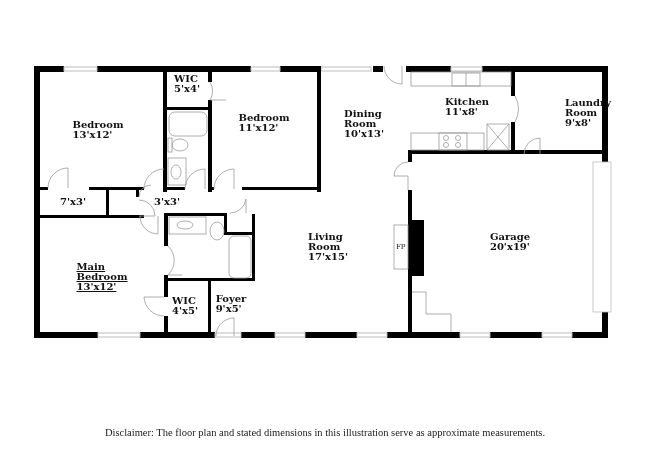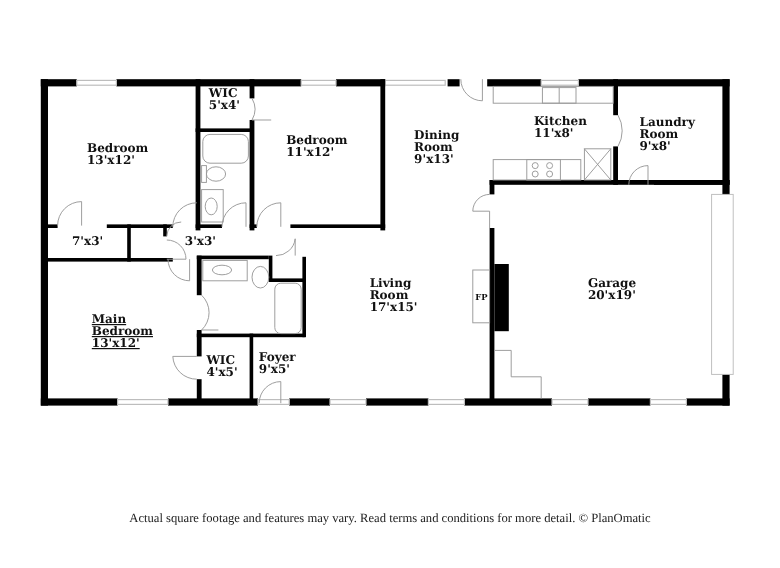--- a/index.html
+++ b/index.html
@@ -1,20 +1,20 @@
 <!DOCTYPE html>
 <html><head>
 <meta charset="utf-8">
 <style>
   html, body { margin: 0; padding: 0; background: #ffffff; }
   body { width: 650px; height: 473px; position: relative; overflow: hidden; font-family: "DejaVu Serif", "Liberation Serif", serif; }
   #plan { position: absolute; left: 0; top: 0; width: 650px; height: 473px; }
   .room-label { position: absolute; text-align: left; font-family: "DejaVu Serif", serif; font-weight: bold; font-size: 10px; line-height: 10px; color: #111; white-space: nowrap; transform: translateX(-50%); }
   .room-label span { display: block; }
-  .fp-label { position: absolute; font-family: "DejaVu Serif", serif; font-weight: bold; font-size: 7px; color: #111; }
+  .fp-label { position: absolute; font-family: "DejaVu Serif", serif; font-weight: normal; font-size: 7px; color: #111; }
   .disclaimer { position: absolute; left: 0; width: 650px; top: 426px; text-align: center; font-family: "Liberation Serif", "DejaVu Serif", serif; font-size: 10.5px; line-height: 14px; color: #222; }
   .disclaimer div { display: block; }
 </style>
 </head>
 <body>
 
 <svg id="plan" viewBox="0 0 650 473" xmlns="http://www.w3.org/2000/svg">
 
   <g fill="#000">
 
@@ -162,27 +162,27 @@
   <span>WIC</span>
   <span>5'x4'</span>
 </div>
 <div class="room-label" style="left:264px;top:113px;">
   <span>Bedroom</span>
   <span>11'x12'</span>
 </div>
 <div class="room-label" style="left:364px;top:109px;">
   <span>Dining</span>
   <span>Room</span>
-  <span>9'x13'</span>
+  <span>10'x13'</span>
 </div>
 <div class="room-label" style="left:467px;top:97px;">
   <span>Kitchen</span>
   <span>11'x8'</span>
 </div>
-<div class="room-label" style="left:556px;top:98px;">
+<div class="room-label" style="left:588px;top:98px;">
   <span>Laundry</span>
   <span>Room</span>
   <span>9'x8'</span>
 </div>
 <div class="room-label" style="left:73px;top:197px;">
   <span>7'x3'</span>
 </div>
 <div class="room-label" style="left:123px;top:197px;margin-left:44px;">
   <span>3'x3'</span>
 </div>
@@ -204,14 +204,14 @@
   <span>Room</span>
   <span>17'x15'</span>
 </div>
 <div class="room-label" style="left:510px;top:232px;">
   <span>Garage</span>
   <span>20'x19'</span>
 </div>
 <div class="fp-label" style="left:396px;top:243px;">FP</div>
 
 <div class="disclaimer">
-  <div>Actual square footage and features may vary. Read terms and conditions for more detail. © PlanOmatic</div>
+  <div>Disclaimer: The floor plan and stated dimensions in this illustration serve as approximate measurements.</div>
 </div>
 
 </body></html>

